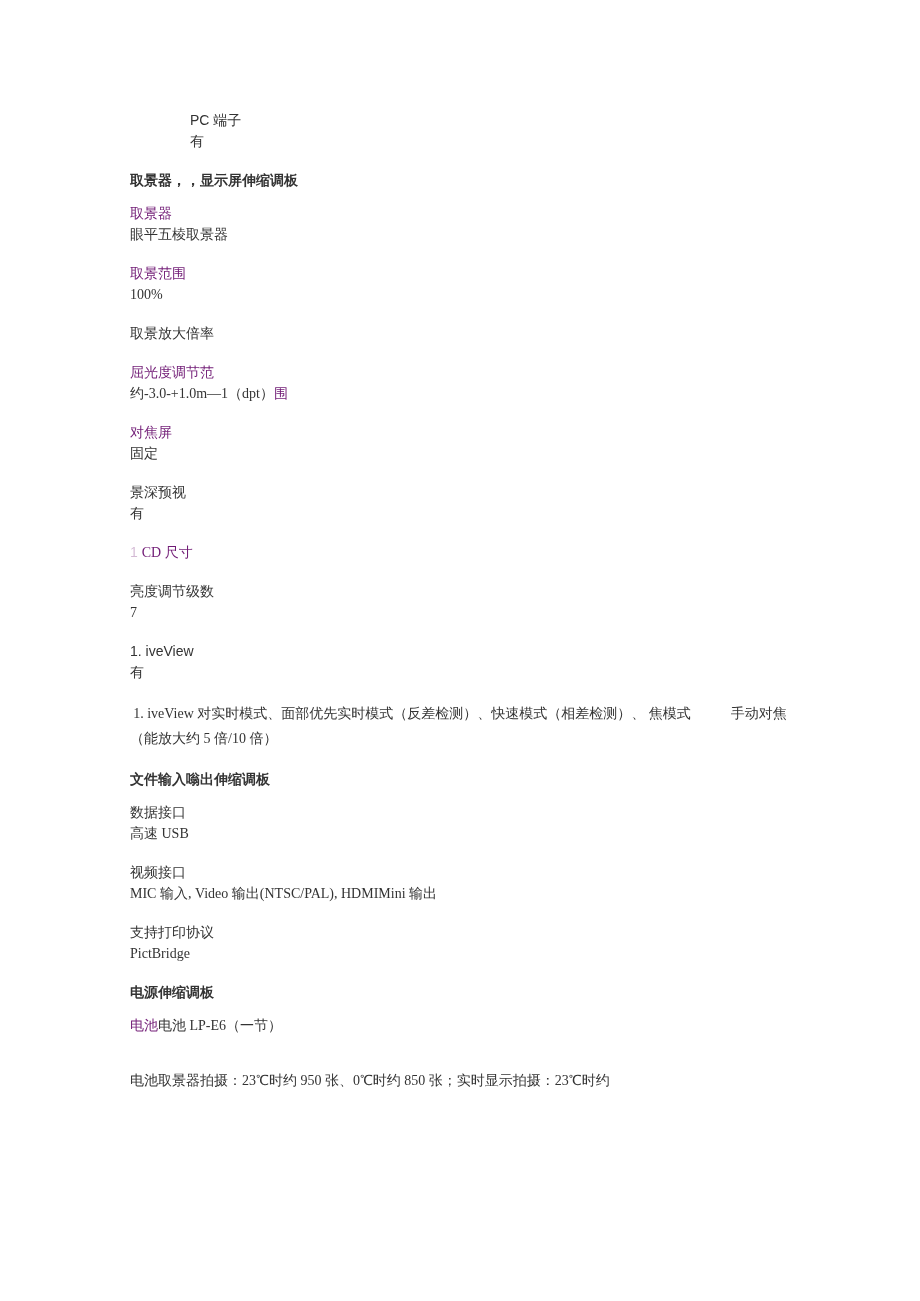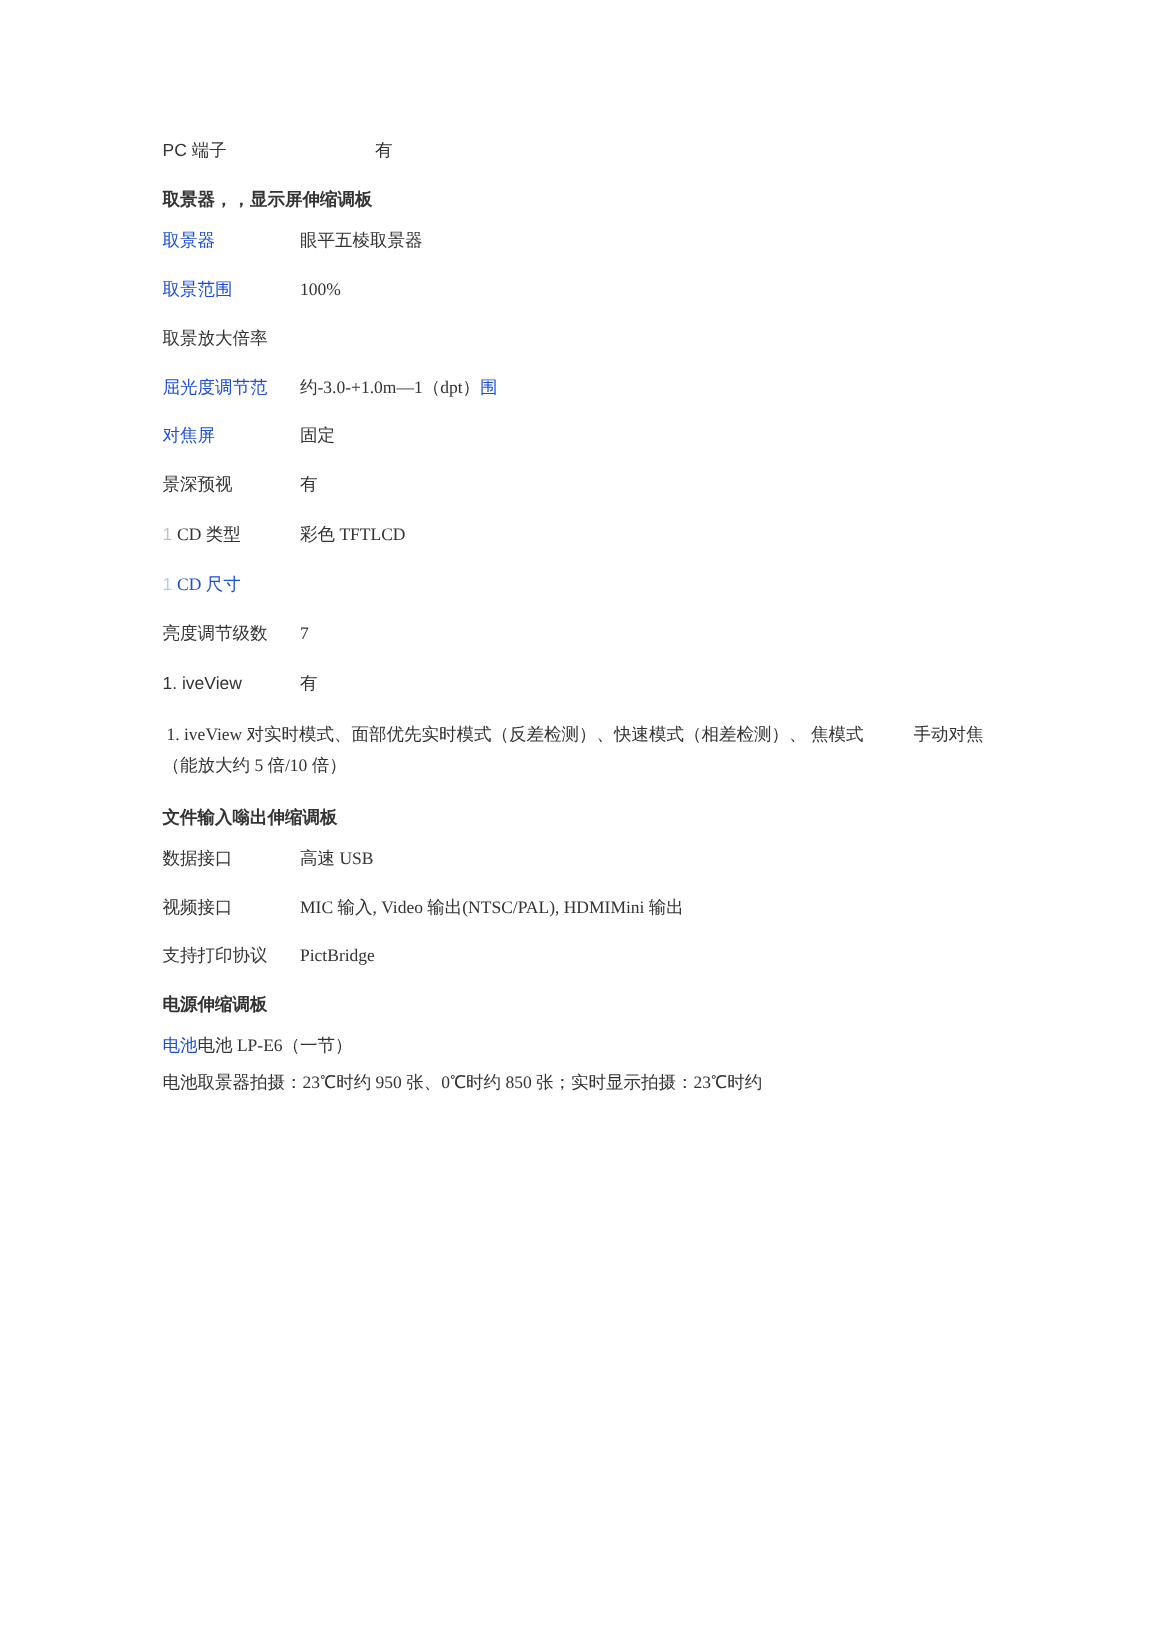--- a/index.html
+++ b/index.html
@@ -10,31 +10,32 @@
     margin: 0;
     padding: 110px 130px 0 130px;
     width: 920px;
     box-sizing: border-box;
     line-height: 1.5;
   }
   .row {
     margin-bottom: 18px;
     display: flex;
     align-items: baseline;
+    flex-direction: column;
   }
   .label {
     min-width: 110px;
     flex-shrink: 0;
   }
   .value {
     flex: 1;
     color: #333;
   }
   .link {
-    color: #1d4ed8;
+    color: #701a75;
   }
   .section-title {
     font-weight: bold;
     margin-top: 8px;
     margin-bottom: 12px;
   }
   .indent-wide .label { min-width: 130px; }
   .para {
     margin-bottom: 18px;
     line-height: 1.8;
@@ -70,24 +71,20 @@
     </div>
     <div class="row">
       <span class="label link">对焦屏</span>
       <span class="value">固定</span>
     </div>
     <div class="row">
       <span class="label ">景深预视</span>
       <span class="value">有</span>
     </div>
     <div class="row">
-      <span class="label "><span class="sans" style="opacity: 0.3;">1 </span><span>CD 类型</span></span>
-      <span class="value">彩色 TFTLCD</span>
-    </div>
-    <div class="row">
       <span class="label link"><span class="sans" style="opacity: 0.3;">1 </span><span>CD 尺寸</span></span>
       <span class="value"></span>
     </div>
     <div class="row">
       <span class="label ">亮度调节级数</span>
       <span class="value">7</span>
     </div>
   </div>
 
 <div class="row" style="">
@@ -115,17 +112,17 @@
       <span class="value">MIC 输入, Video 输出(NTSC/PAL), HDMIMini 输出</span>
     </div>
     <div class="row indent-wide">
       <span class="label " style="min-width: 110px;">支持打印协议</span>
       <span class="value">PictBridge</span>
     </div>
   </div>
 
 <div class="section-title" style="margin-top:14px">电源伸缩调板</div>
 
-<div style="margin-bottom:8px">
+<div style="margin-bottom:34px">
   <span class="link">电池</span><span>电池 LP-E6（一节）</span>
 </div>
 
 <div>电池取景器拍摄：23℃时约 950 张、0℃时约 850 张；实时显示拍摄：23℃时约</div>
 
 </body></html>

